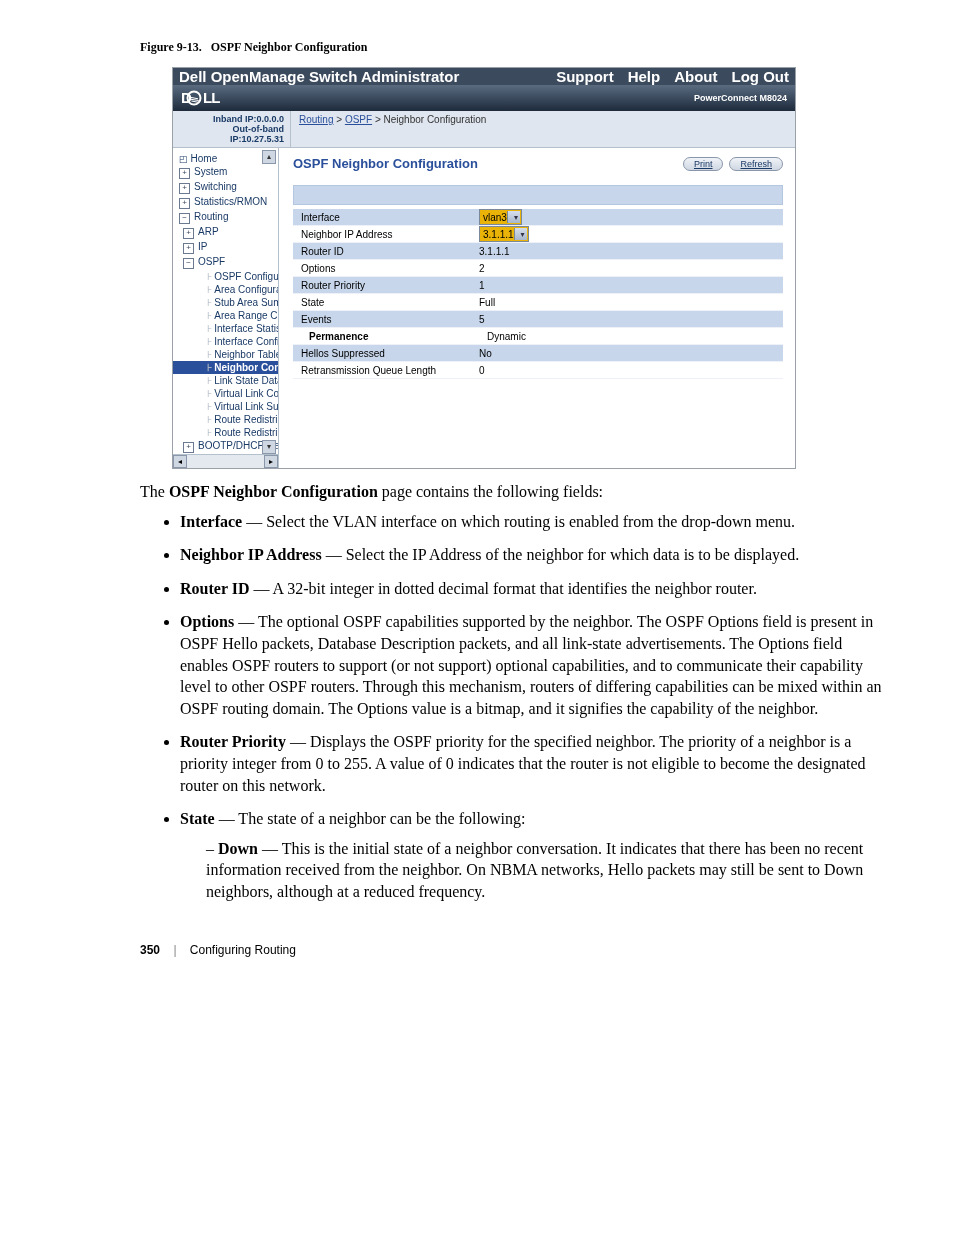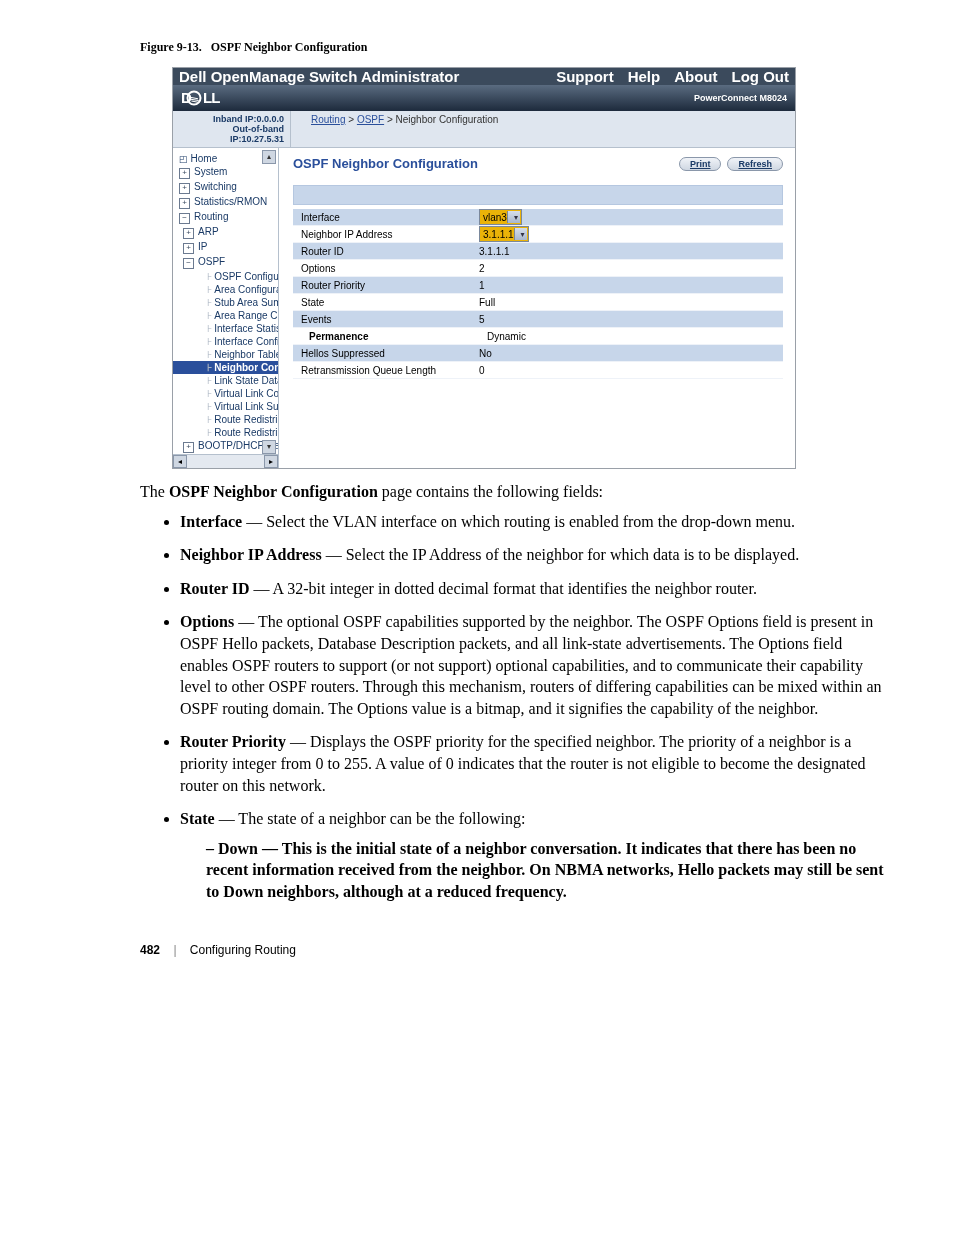--- a/index.html
+++ b/index.html
@@ -69,21 +69,20 @@
     font-weight: bold;
     color: #1a3a66;
     padding: 3px 6px;
     text-align: right;
     border-right: 1px solid #b5c0cd;
   }
   .breadcrumb {
     font-size: 10px;
     padding: 3px 8px;
     color: #333;
-    margin-left: 12px;
   }
   .breadcrumb a { color: #2a4f9b; text-decoration: underline; cursor: pointer; }
   .main-split { display: flex; }
   .tree-pane {
     width: 105px;
     border-right: 1px solid #b5c0cd;
     background: #fff;
     position: relative;
     font-size: 10px;
     padding: 4px 0 0 0;
@@ -161,21 +160,20 @@
   .heading-btns { margin-left: auto; display: flex; gap: 6px; }
   .oval-btn {
     font-size: 9px;
     padding: 1px 10px;
     border: 1px solid #8a97aa;
     border-radius: 10px;
     background: linear-gradient(#f0f3f8, #cfd7e2);
     cursor: pointer;
     text-decoration: underline;
     color: #1a3a66;
-    font-weight: bold;
   }
   .config-blank {
     margin-top: 14px;
     height: 18px;
     background: #c7d6ea;
     border: 1px solid #b5c7e0;
   }
   .config-table { margin-top: 4px; }
   .cfg-row {
     display: flex;
@@ -211,21 +209,21 @@
     right: 3px;
     font-size: 8px;
     color: #334;
     z-index: 1;
   }
 
   
   .doc-text { margin: 12px 0 0 80px; font-size: 16px; line-height: 1.35; }
   .doc-text ul { list-style: disc; padding-left: 40px; margin: 8px 0 0 0; }
   .doc-text > ul > li { margin-bottom: 12px; }
-  .doc-text ul ul { list-style: none; padding-left: 26px; margin-top: 8px; font-weight: bold; }
+  .doc-text ul ul { list-style: none; padding-left: 26px; margin-top: 8px; }
   .doc-text ul ul li::before { content: "–  "; }
   .doc-footer {
     margin: 40px 0 0 80px;
     font-family: Arial, Helvetica, sans-serif;
     font-size: 12px;
   }
   .doc-footer .pn { font-weight: bold; }
   .doc-footer .sep { margin: 0 10px; color: #888; }
 </style>
 </head>
@@ -371,16 +369,16 @@
       <li><b>Router ID</b> — A 32-bit integer in dotted decimal format that identifies the neighbor router.</li>
       <li><b>Options</b> — The optional OSPF capabilities supported by the neighbor. The OSPF Options field is present in OSPF Hello packets, Database Description packets, and all link-state advertisements. The Options field enables OSPF routers to support (or not support) optional capabilities, and to communicate their capability level to other OSPF routers. Through this mechanism, routers of differing capabilities can be mixed within an OSPF routing domain. The Options value is a bitmap, and it signifies the capability of the neighbor.</li>
       <li><b>Router Priority</b> — Displays the OSPF priority for the specified neighbor. The priority of a neighbor is a priority integer from 0 to 255. A value of 0 indicates that the router is not eligible to become the designated router on this network.</li>
       <li><b>State</b> — The state of a neighbor can be the following:<ul>
           <li><b>Down</b> — This is the initial state of a neighbor conversation. It indicates that there has been no recent information received from the neighbor. On NBMA networks, Hello packets may still be sent to Down neighbors, although at a reduced frequency.</li>
         </ul></li>
     </ul>
 </div>
 
 <div class="doc-footer">
-  <span class="pn">482</span>
+  <span class="pn">350</span>
   <span class="sep">|</span>
   <span>Configuring Routing</span>
 </div>
 
 </body></html>

